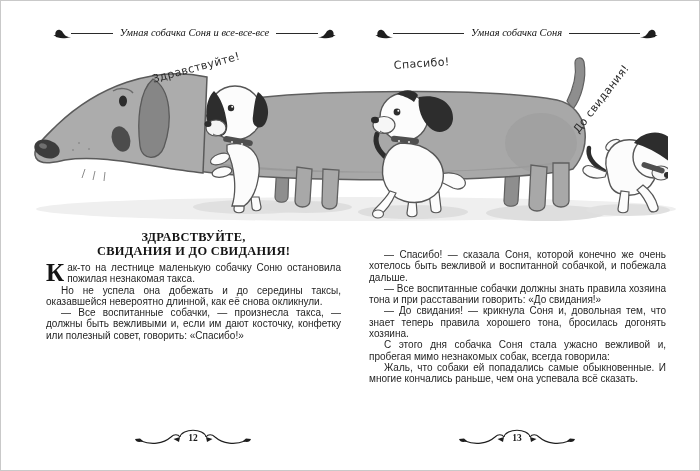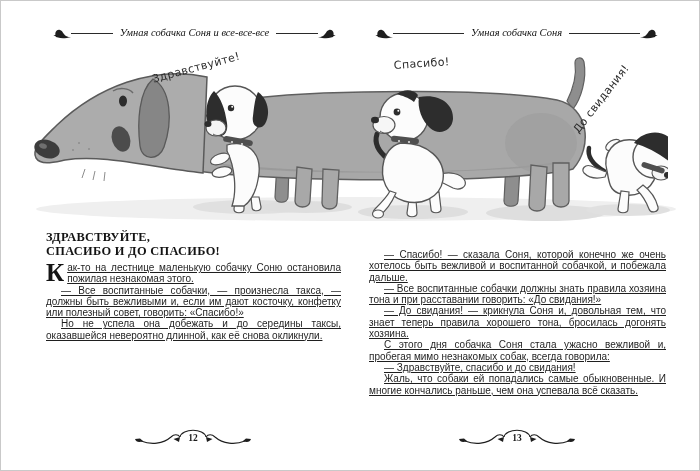--- a/index.html
+++ b/index.html
@@ -16,26 +16,26 @@
     font-size:10.5px;color:#111;white-space:nowrap;position:relative;top:-1px;
   }
   .flourish{flex:none;display:block;}
   .header-left{left:52px;width:283px;}
   .header-right{left:374px;width:283px;}
   
   .illo{position:absolute;top:50px;left:0;width:700px;height:182px;pointer-events:none;}
   .speech{font-family:"DejaVu Sans",sans-serif;font-size:11px;fill:#2b2b2b;letter-spacing:.4px;}
   
   .story-title{
-    position:absolute;top:229px;left:45px;width:295px;text-align:left;
+    position:absolute;top:229px;left:45px;width:295px;text-align:center;
     font-family:"Liberation Serif",serif;font-weight:bold;font-size:12.4px;
     line-height:14px;letter-spacing:.3px;color:#141414;
   }
   
-  .body{position:absolute;width:295px;font-size:10px;line-height:11.3px;text-align:justify;text-decoration:underline;}
+  .body{position:absolute;width:295px;font-size:10px;line-height:11.3px;text-align:justify;}
   .body-left{top:261px;left:45px;}
   .body-right{top:248px;left:368px;width:297px;}
   .body p{margin:0;text-indent:15px;}
   .body p.first{text-indent:0;}
   .dropcap{
     float:left;font-family:"Liberation Serif",serif;font-weight:bold;
     font-size:25px;line-height:20px;padding:1px 3px 0 0;color:#141414;
   }
   
   .footer{position:absolute;top:423px;width:120px;height:26px;}
@@ -176,35 +176,34 @@
       <rect x="640" y="114" width="24" height="5.5" rx="2.7" fill="#4f4f4f" transform="rotate(18 652 117)"></rect>
     </g>
 
     <text class="speech" x="196" y="20" text-anchor="middle" transform="rotate(-15 196 20)">Здравствуйте!</text>
     <text class="speech" x="421" y="16" text-anchor="middle" transform="rotate(-4 421 16)">Спасибо!</text>
     <text class="speech" x="603" y="50" text-anchor="middle" transform="rotate(-52 603 50)">До свидания!</text>
   </svg>
 
   <div class="story-title">
     <div>ЗДРАВСТВУЙТЕ,</div>
-    <div>СПАСИБО И ДО СПАСИБО!</div>
+    <div>СВИДАНИЯ И ДО СВИДАНИЯ!</div>
   </div>
 
   <div class="body body-left">
-    <p class="first"><span class="dropcap">К</span><span>ак-то на лестнице маленькую собачку Соню остановила пожилая незнакомая этого.</span></p>
+    <p class="first"><span class="dropcap">К</span><span>ак-то на лестнице маленькую собачку Соню остановила пожилая незнакомая такса.</span></p>
+    <p>Но не успела она добежать и до середины таксы, оказавшейся невероятно длинной, как её снова окликнули.</p>
     <p>— Все воспитанные собачки, — произнесла такса, — должны быть вежливыми и, если им дают косточку, конфетку или полезный совет, говорить: «Спасибо!»</p>
-    <p>Но не успела она добежать и до середины таксы, оказавшейся невероятно длинной, как её снова окликнули.</p>
   </div>
 
   <div class="body body-right">
     <p>— Спасибо! — сказала Соня, которой конечно же очень хотелось быть вежливой и воспитанной собачкой, и побежала дальше.</p>
     <p>— Все воспитанные собачки должны знать правила хозяина тона и при расставании говорить: «До свидания!»</p>
     <p>— До свидания! — крикнула Соня и, довольная тем, что знает теперь правила хорошего тона, бросилась догонять хозяина.</p>
     <p>С этого дня собачка Соня стала ужасно вежливой и, пробегая мимо незнакомых собак, всегда говорила:</p>
-    <p>— Здравствуйте, спасибо и до свидания!</p>
     <p>Жаль, что собаки ей попадались самые обыкновенные. И многие кончались раньше, чем она успевала всё сказать.</p>
   </div>
 
   <svg class="footer footer-left" viewBox="0 0 120 26">
     <path d="M8,17 C18,21 30,20 38,13 C41,10 45,10 47,13" fill="none" stroke="#1e1e1e" stroke-width="1.1"></path>
     <path d="M47,13 C49,4 71,4 73,13" fill="none" stroke="#1e1e1e" stroke-width="1.1"></path>
     <path d="M73,13 C75,10 79,10 82,13 C90,20 102,21 112,17" fill="none" stroke="#1e1e1e" stroke-width="1.1"></path>
     <path d="M10,17 C6,19 3,18 2,15 L7,14.5 Z" fill="#1e1e1e"></path>
     <path d="M110,17 C114,19 117,18 118,15 L113,14.5 Z" fill="#1e1e1e"></path>
     <path d="M47,13 l-6.5,2 l5.5,3 z" fill="#1e1e1e"></path>

